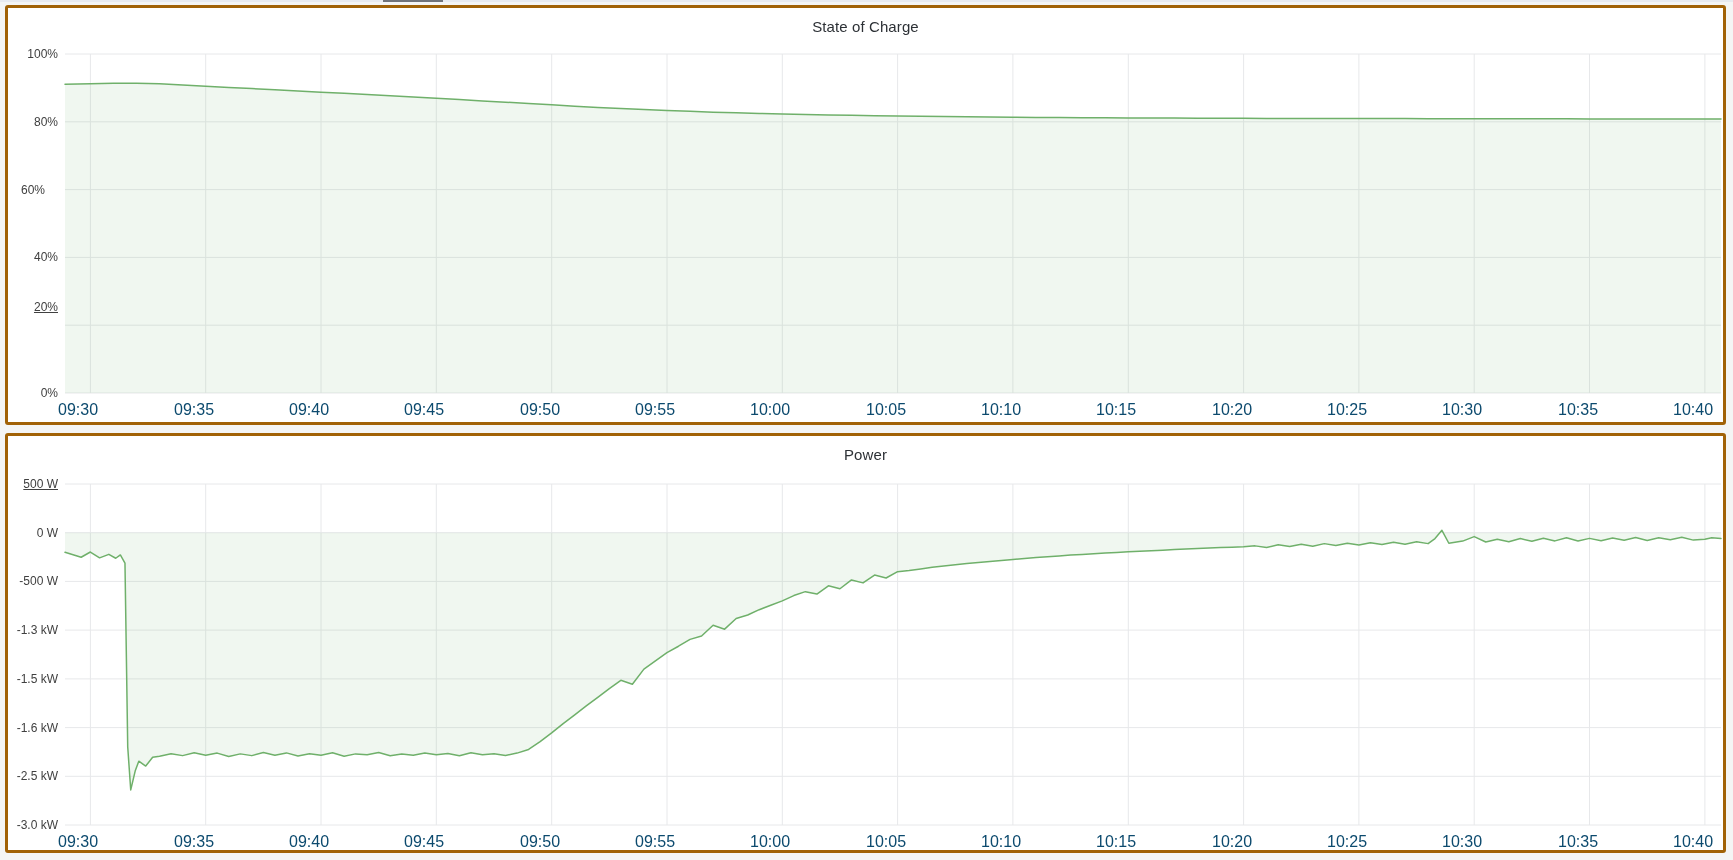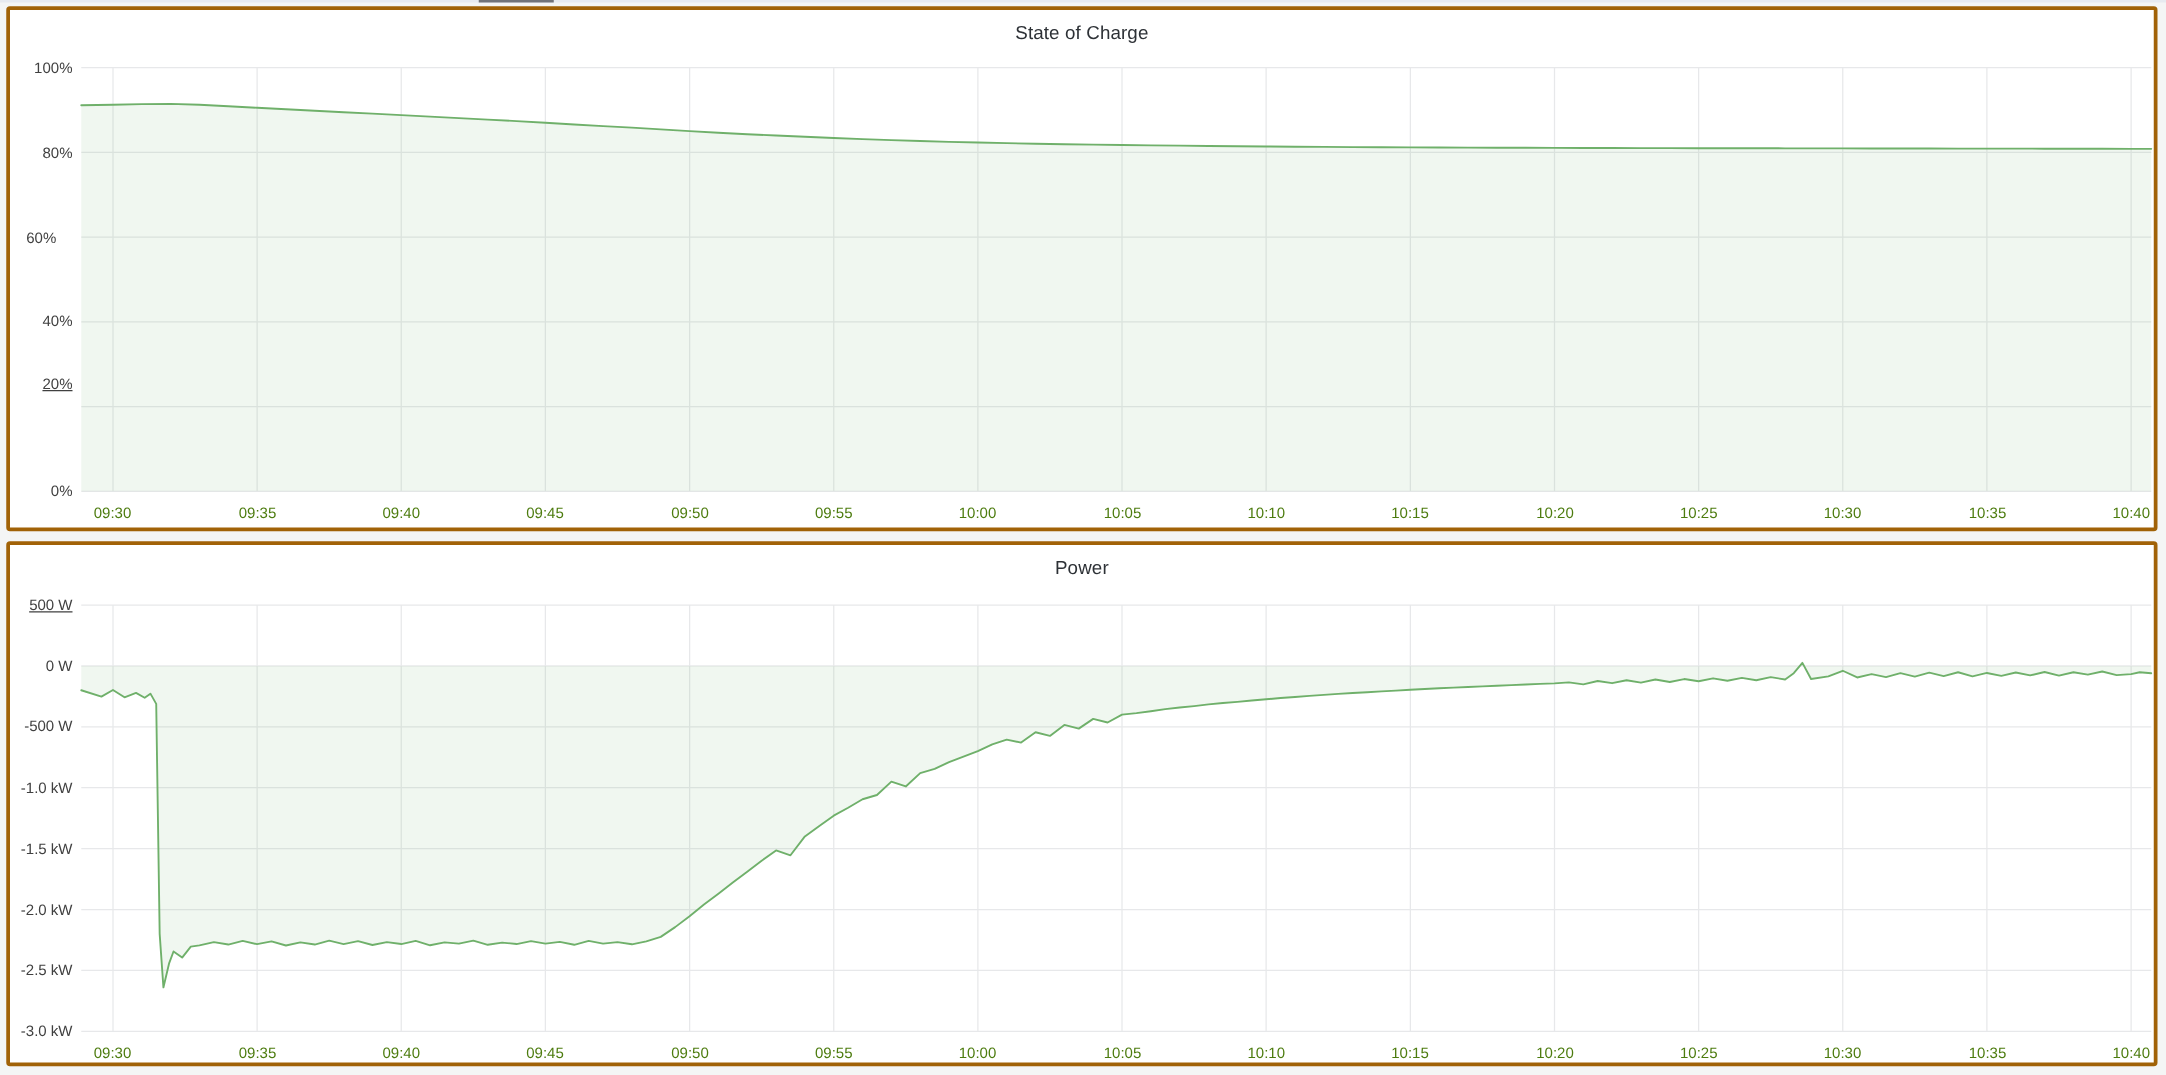--- a/index.html
+++ b/index.html
@@ -23,21 +23,21 @@
     text-align:center;font-size:15px;font-weight:500;color:#2d3136;
     letter-spacing:.1px;cursor:pointer;
   }
   .chart-svg{position:absolute;left:0;top:0;}
   .y-tick{
     position:absolute;left:0;width:50px;height:16px;line-height:16px;
     text-align:right;font-size:12px;color:#404040;white-space:nowrap;
   }
   .x-tick{
     position:absolute;width:64px;height:16px;line-height:16px;
-    text-align:center;font-size:12px;color:#4d7c0f;white-space:nowrap;
+    text-align:left;font-size:16px;color:#0c4a6e;white-space:nowrap;
   }
 </style>
 </head>
 <body>
 
 <div>
   <div class="top-edge"></div>
   <div class="top-edge-dark"></div>
 
   <section class="panel" id="panel-soc">
@@ -117,23 +117,23 @@
         <line x1="1350.9" y1="48" x2="1350.9" y2="389" stroke="#e7e8ea" stroke-width="1"></line>
         <line x1="1466.2" y1="48" x2="1466.2" y2="389" stroke="#e7e8ea" stroke-width="1"></line>
         <line x1="1581.5" y1="48" x2="1581.5" y2="389" stroke="#e7e8ea" stroke-width="1"></line>
         <line x1="1696.9" y1="48" x2="1696.9" y2="389" stroke="#e7e8ea" stroke-width="1"></line>
         <path d="M57.00,96.71 L57.00,116.20 L73.14,121.27 L82.37,116.01 L91.60,121.85 L100.82,118.34 L107.74,122.24 L112.35,118.93 L116.97,127.11 L119.73,311.06 L122.73,353.93 L127.35,334.44 L130.81,325.18 L137.72,330.06 L144.64,321.29 L151.56,320.31 L163.09,317.68 L174.63,319.63 L186.16,316.71 L197.69,319.34 L209.22,317.10 L220.75,320.41 L232.29,317.88 L243.82,319.63 L255.35,316.51 L266.88,319.24 L278.42,316.90 L289.95,320.02 L301.48,317.68 L313.01,319.24 L324.54,316.71 L336.08,320.22 L347.61,317.88 L359.14,318.85 L370.67,316.51 L382.20,319.83 L393.74,318.07 L405.27,319.24 L416.80,316.90 L428.33,318.85 L439.86,317.49 L451.40,319.83 L462.93,316.71 L474.46,318.85 L485.99,317.68 L497.52,319.44 L509.06,317.10 L520.59,313.49 L532.12,305.70 L543.65,296.93 L555.18,287.67 L566.72,278.91 L578.25,269.94 L589.78,261.37 L601.31,252.60 L612.84,244.32 L624.38,248.22 L635.91,233.11 L647.44,224.83 L658.97,216.55 L670.50,210.22 L682.04,203.40 L693.57,199.99 L705.10,189.27 L716.63,193.17 L728.16,182.45 L739.70,179.04 L751.23,173.68 L762.76,169.30 L774.29,164.91 L785.82,159.56 L797.36,155.66 L808.89,158.09 L820.42,149.81 L831.95,152.74 L843.48,143.97 L855.02,146.89 L866.55,139.10 L878.08,142.02 L889.61,135.69 L901.14,134.52 L912.68,132.96 L924.21,131.30 L935.74,130.03 L947.27,128.87 L958.81,127.50 L970.34,126.43 L981.87,125.46 L993.40,124.38 L1004.93,123.41 L1016.47,122.44 L1028.00,121.56 L1039.53,120.68 L1051.06,119.90 L1062.59,119.12 L1074.13,118.44 L1085.66,117.76 L1097.19,117.08 L1108.72,116.49 L1120.25,115.81 L1131.79,115.23 L1143.32,114.64 L1154.85,114.15 L1166.38,113.57 L1177.91,113.08 L1189.45,112.60 L1200.98,112.11 L1212.51,111.62 L1224.04,111.13 L1235.57,110.74 L1247.11,109.87 L1258.64,111.52 L1270.17,108.80 L1281.70,110.55 L1293.23,108.21 L1304.77,110.16 L1316.30,107.63 L1327.83,109.57 L1339.36,107.24 L1350.89,108.99 L1362.43,106.65 L1373.96,108.60 L1385.49,106.26 L1397.02,108.21 L1408.55,105.68 L1420.09,107.63 L1427.01,102.56 L1433.92,94.28 L1440.84,107.24 L1454.68,105.09 L1466.21,100.61 L1477.75,105.97 L1489.28,103.34 L1500.81,105.68 L1512.34,102.56 L1523.87,105.29 L1535.41,102.17 L1546.94,104.90 L1558.47,101.78 L1570.00,105.09 L1581.53,102.37 L1593.07,104.70 L1604.60,101.98 L1616.13,104.31 L1627.66,101.59 L1639.19,104.51 L1650.73,101.78 L1662.26,103.73 L1673.79,101.20 L1685.32,104.12 L1696.86,103.34 L1703.77,101.78 L1713.00,102.56 L1713.00,96.71 Z" fill="rgba(111,176,105,0.10)"></path>
         <path d="M57.00,116.20 L73.14,121.27 L82.37,116.01 L91.60,121.85 L100.82,118.34 L107.74,122.24 L112.35,118.93 L116.97,127.11 L119.73,311.06 L122.73,353.93 L127.35,334.44 L130.81,325.18 L137.72,330.06 L144.64,321.29 L151.56,320.31 L163.09,317.68 L174.63,319.63 L186.16,316.71 L197.69,319.34 L209.22,317.10 L220.75,320.41 L232.29,317.88 L243.82,319.63 L255.35,316.51 L266.88,319.24 L278.42,316.90 L289.95,320.02 L301.48,317.68 L313.01,319.24 L324.54,316.71 L336.08,320.22 L347.61,317.88 L359.14,318.85 L370.67,316.51 L382.20,319.83 L393.74,318.07 L405.27,319.24 L416.80,316.90 L428.33,318.85 L439.86,317.49 L451.40,319.83 L462.93,316.71 L474.46,318.85 L485.99,317.68 L497.52,319.44 L509.06,317.10 L520.59,313.49 L532.12,305.70 L543.65,296.93 L555.18,287.67 L566.72,278.91 L578.25,269.94 L589.78,261.37 L601.31,252.60 L612.84,244.32 L624.38,248.22 L635.91,233.11 L647.44,224.83 L658.97,216.55 L670.50,210.22 L682.04,203.40 L693.57,199.99 L705.10,189.27 L716.63,193.17 L728.16,182.45 L739.70,179.04 L751.23,173.68 L762.76,169.30 L774.29,164.91 L785.82,159.56 L797.36,155.66 L808.89,158.09 L820.42,149.81 L831.95,152.74 L843.48,143.97 L855.02,146.89 L866.55,139.10 L878.08,142.02 L889.61,135.69 L901.14,134.52 L912.68,132.96 L924.21,131.30 L935.74,130.03 L947.27,128.87 L958.81,127.50 L970.34,126.43 L981.87,125.46 L993.40,124.38 L1004.93,123.41 L1016.47,122.44 L1028.00,121.56 L1039.53,120.68 L1051.06,119.90 L1062.59,119.12 L1074.13,118.44 L1085.66,117.76 L1097.19,117.08 L1108.72,116.49 L1120.25,115.81 L1131.79,115.23 L1143.32,114.64 L1154.85,114.15 L1166.38,113.57 L1177.91,113.08 L1189.45,112.60 L1200.98,112.11 L1212.51,111.62 L1224.04,111.13 L1235.57,110.74 L1247.11,109.87 L1258.64,111.52 L1270.17,108.80 L1281.70,110.55 L1293.23,108.21 L1304.77,110.16 L1316.30,107.63 L1327.83,109.57 L1339.36,107.24 L1350.89,108.99 L1362.43,106.65 L1373.96,108.60 L1385.49,106.26 L1397.02,108.21 L1408.55,105.68 L1420.09,107.63 L1427.01,102.56 L1433.92,94.28 L1440.84,107.24 L1454.68,105.09 L1466.21,100.61 L1477.75,105.97 L1489.28,103.34 L1500.81,105.68 L1512.34,102.56 L1523.87,105.29 L1535.41,102.17 L1546.94,104.90 L1558.47,101.78 L1570.00,105.09 L1581.53,102.37 L1593.07,104.70 L1604.60,101.98 L1616.13,104.31 L1627.66,101.59 L1639.19,104.51 L1650.73,101.78 L1662.26,103.73 L1673.79,101.20 L1685.32,104.12 L1696.86,103.34 L1703.77,101.78 L1713.00,102.56" fill="none" stroke="#6fb06a" stroke-width="1.5" stroke-linejoin="round" stroke-linecap="round"></path>
       </svg>
       <div class="y-tick" style="top: 40px; text-decoration: underline;">500 W</div>
       <div class="y-tick" style="top: 89px;">0 W</div>
       <div class="y-tick" style="top: 137px;">-500 W</div>
-      <div class="y-tick" style="top: 186px;">-1.0 kW</div>
+      <div class="y-tick" style="top: 186px;">-1.3 kW</div>
       <div class="y-tick" style="top: 235px;">-1.5 kW</div>
-      <div class="y-tick" style="top: 284px;">-2.0 kW</div>
+      <div class="y-tick" style="top: 284px;">-1.6 kW</div>
       <div class="y-tick" style="top: 332px;">-2.5 kW</div>
       <div class="y-tick" style="top: 381px;">-3.0 kW</div>
       <div class="x-tick" style="top: 398px; left: 50px;">09:30</div>
       <div class="x-tick" style="top: 398px; left: 166px;">09:35</div>
       <div class="x-tick" style="top: 398px; left: 281px;">09:40</div>
       <div class="x-tick" style="top: 398px; left: 396px;">09:45</div>
       <div class="x-tick" style="top: 398px; left: 512px;">09:50</div>
       <div class="x-tick" style="top: 398px; left: 627px;">09:55</div>
       <div class="x-tick" style="top: 398px; left: 742px;">10:00</div>
       <div class="x-tick" style="top: 398px; left: 858px;">10:05</div>

